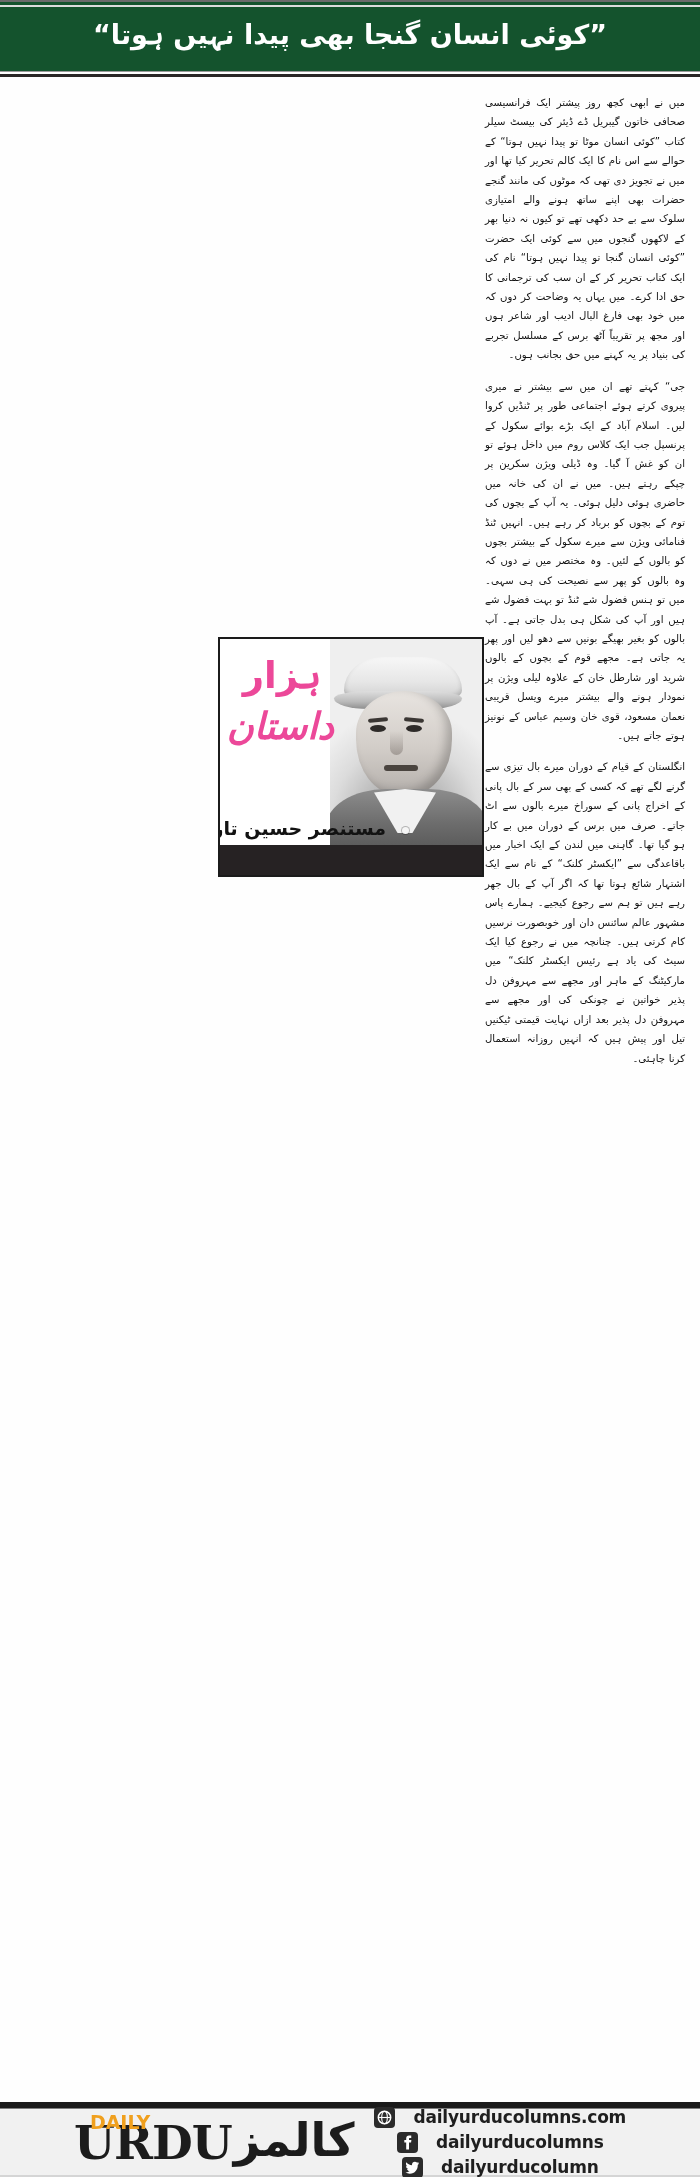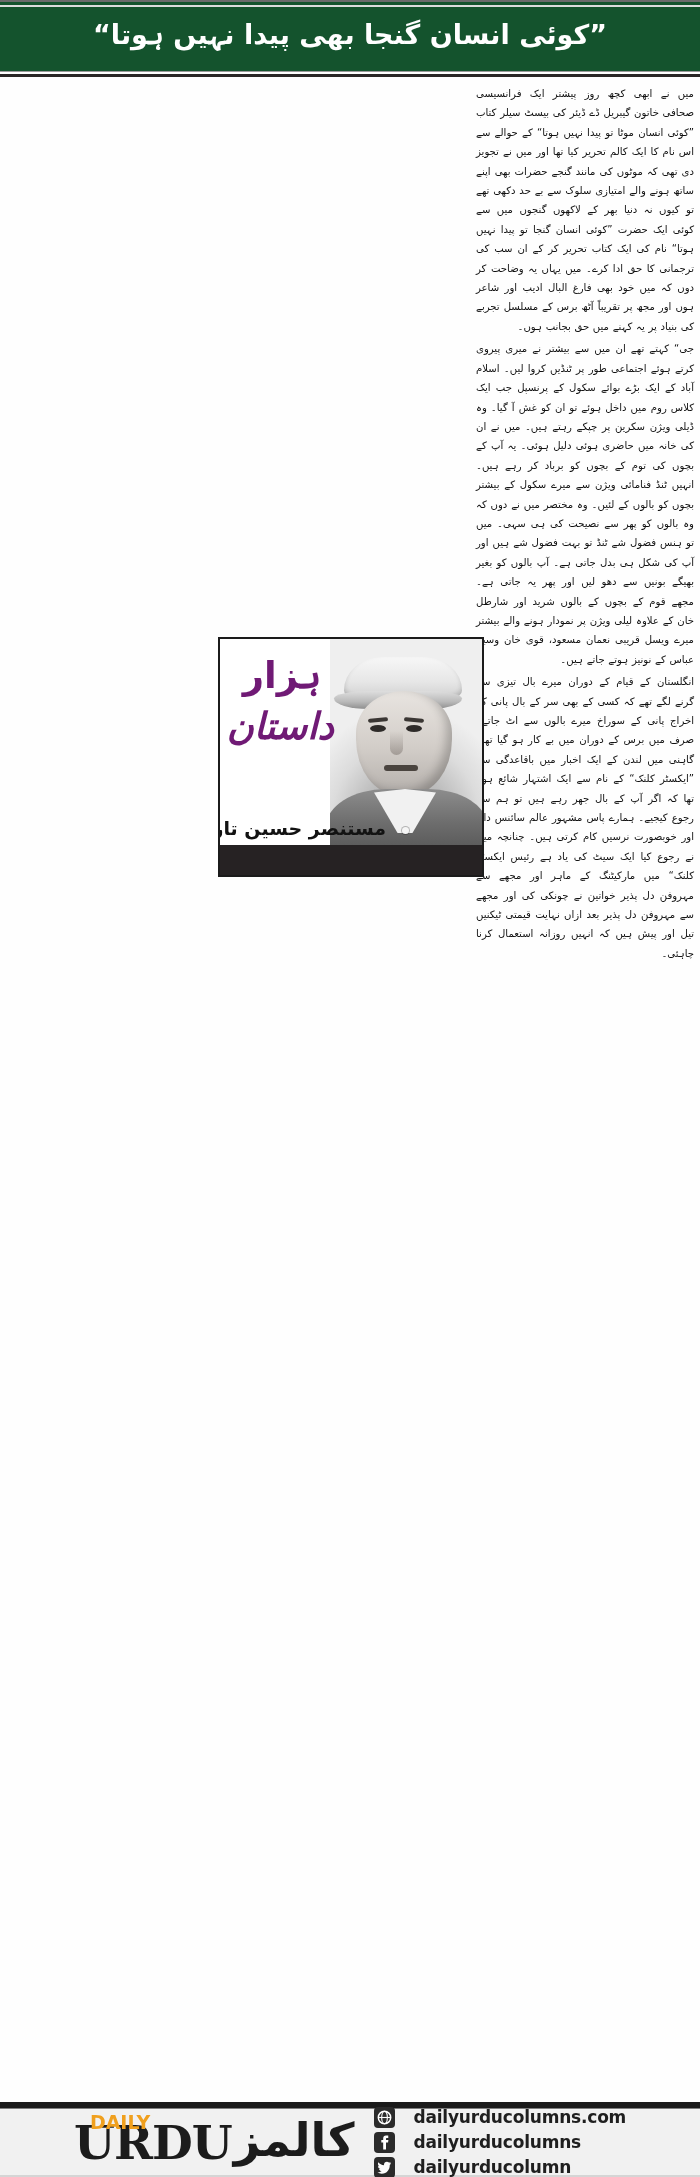--- a/index.html
+++ b/index.html
@@ -79,21 +79,21 @@
     column-gap: 11px;
     column-fill: auto;
     direction: rtl;
     text-align: justify;
     font-size: 10.1px;
     line-height: 19.4px;
     color: #111111;
     overflow: hidden;
   }
   .article p {
-    margin: 3px;
+    margin: 12px;
     text-align: justify;
     text-justify: inter-word;
     word-spacing: 0.5px;
     hyphens: none;
   }
 
   
   .figure-block {
     position: absolute;
     left: 218px;
@@ -205,21 +205,21 @@
   }
 
   
   .masthead {
     position: absolute;
     left: 10px;
     top: 18px;
     width: 104px;
     text-align: center;
     direction: rtl;
-    color: #701a75;
+    color: #ec4899;
     font-weight: 700;
     line-height: 1.05;
   }
   .masthead .ln1 { font-size: 37px; display:block; }
   .masthead .ln2 { font-size: 37px; display:block; margin-top: 12px; font-style: italic;}
 
   
   .author-name {
     position: absolute;
     left: 6px;
@@ -300,20 +300,21 @@
   .socials {
     display: flex;
     flex-direction: column;
     gap: 4px;
     direction: ltr;
   }
   .social-row {
     display: flex;
     align-items: center;
     gap: 18px;
+    justify-content: center;
   }
   .social-ico {
     width: 21px; height: 21px;
     background: #2b2b2b;
     border-radius: 4px;
     display: flex;
     align-items: center;
     justify-content: center;
     flex: 0 0 auto;
   }

